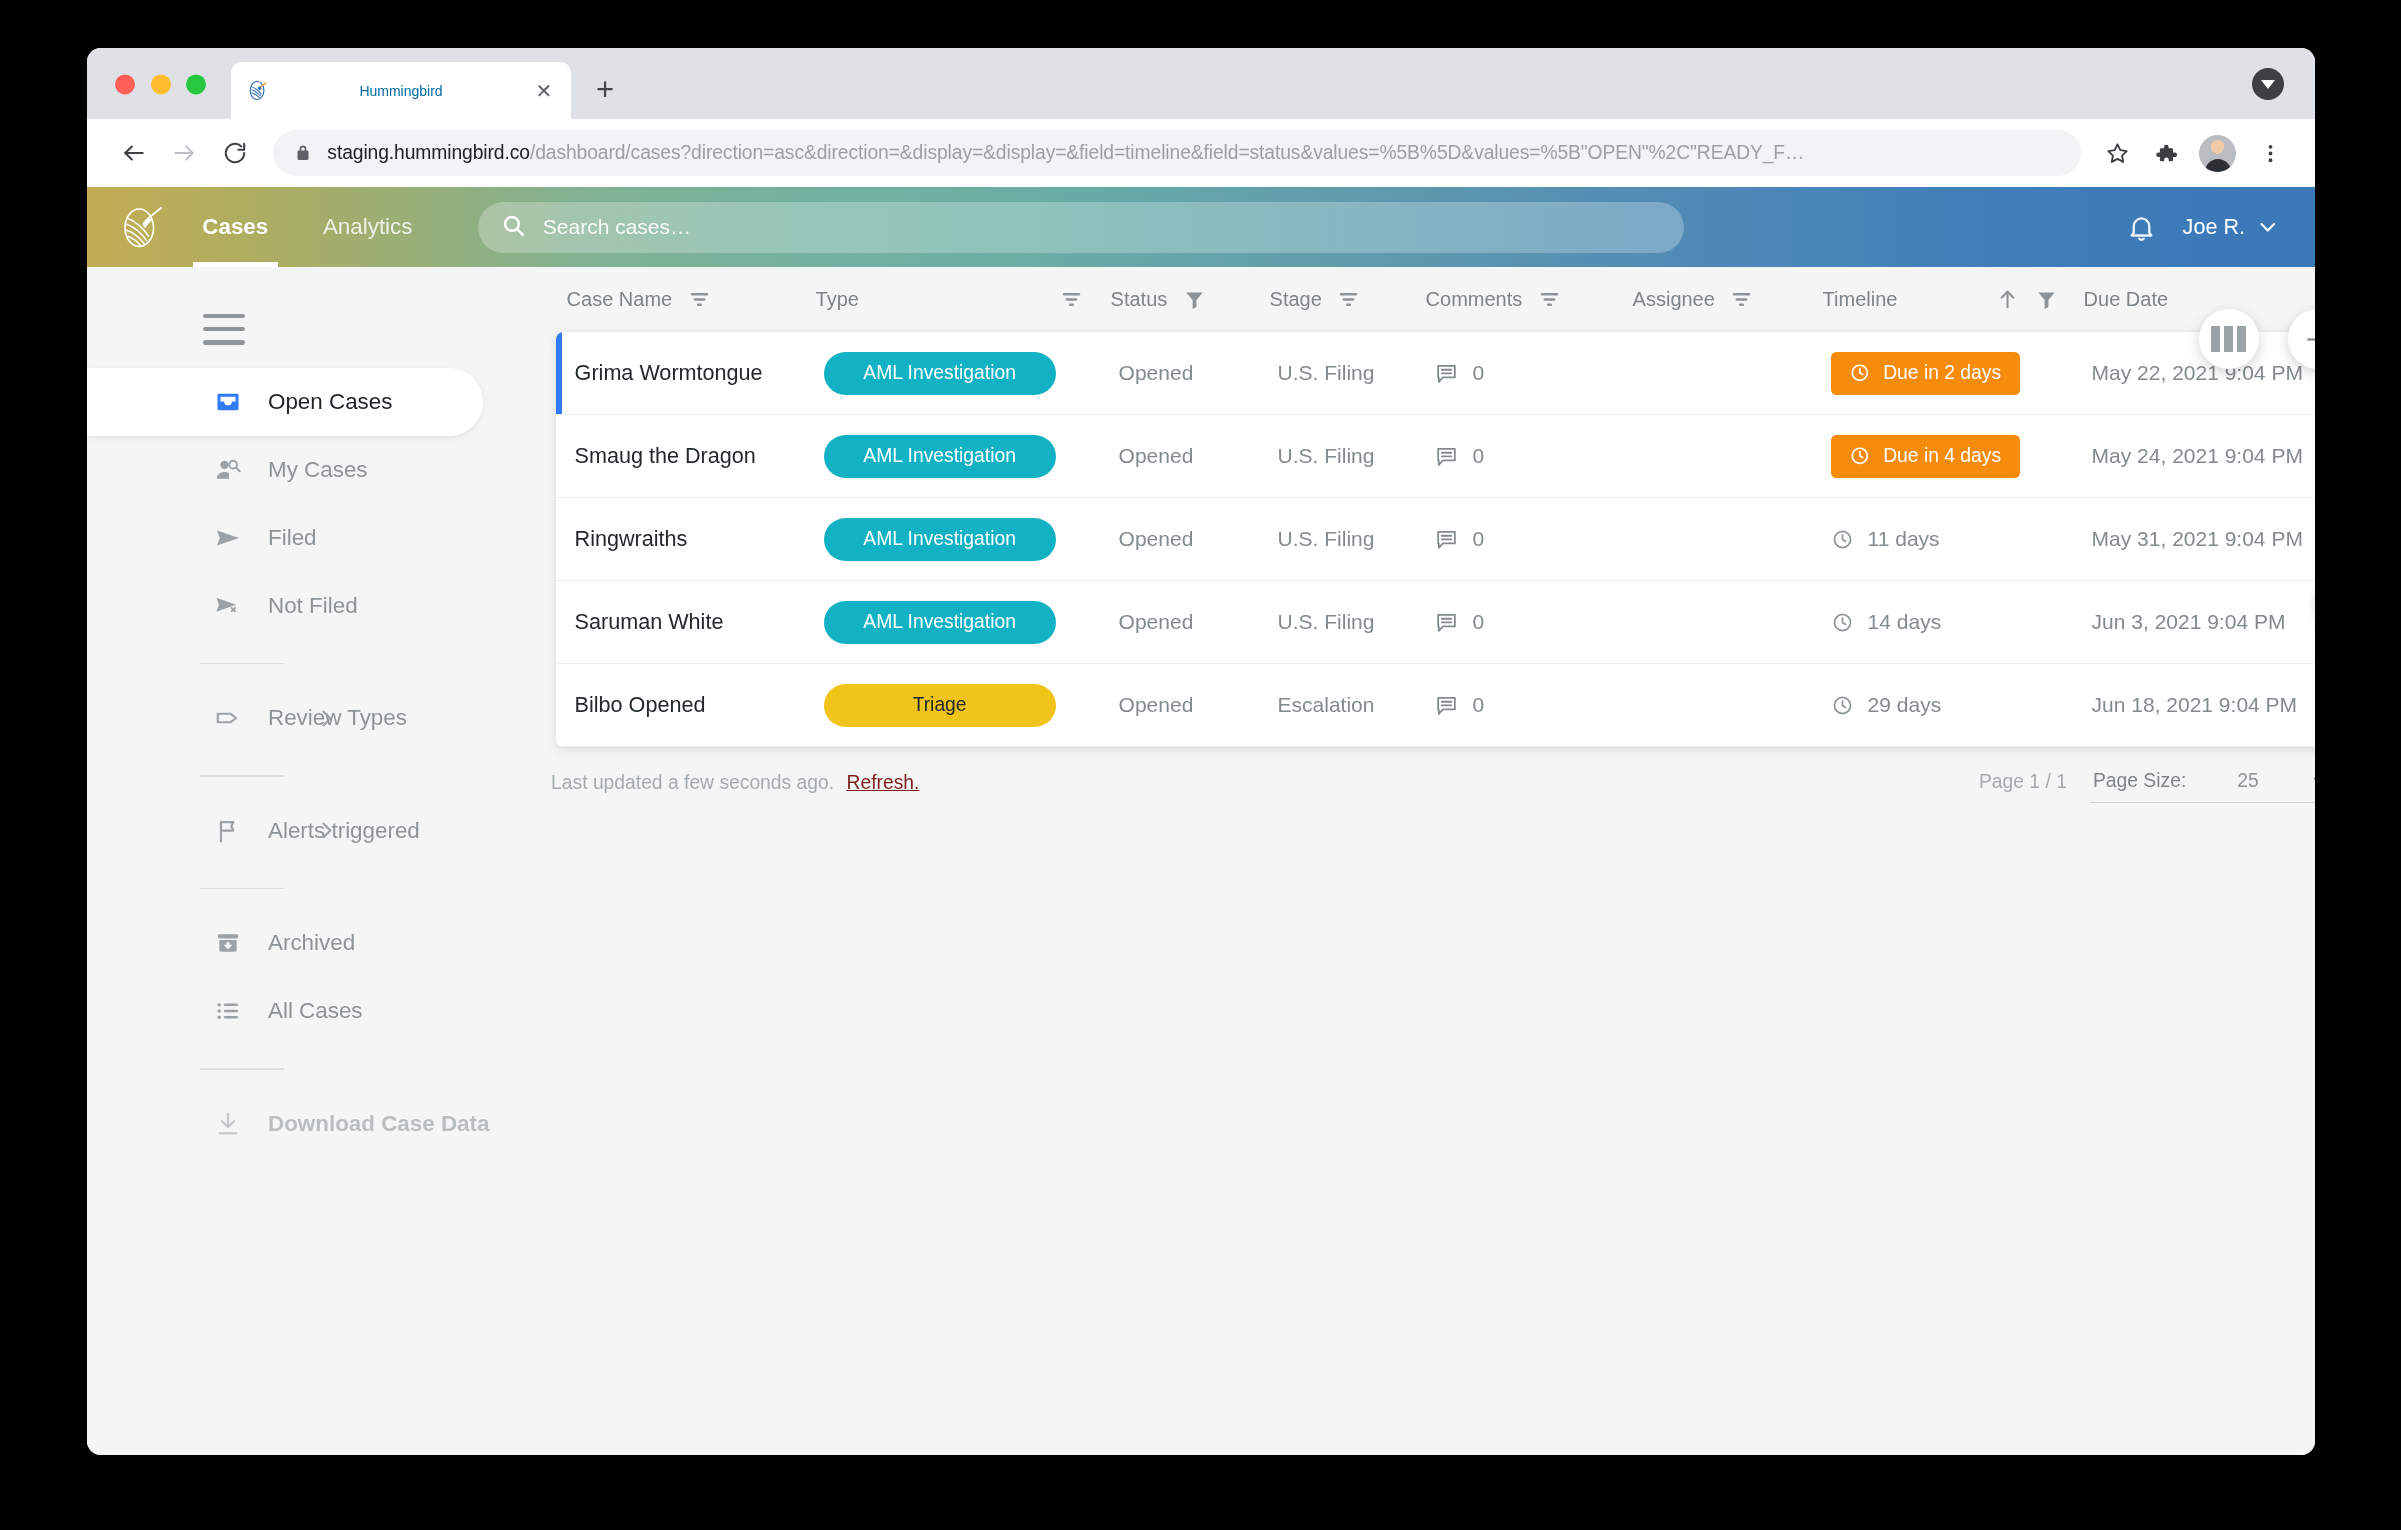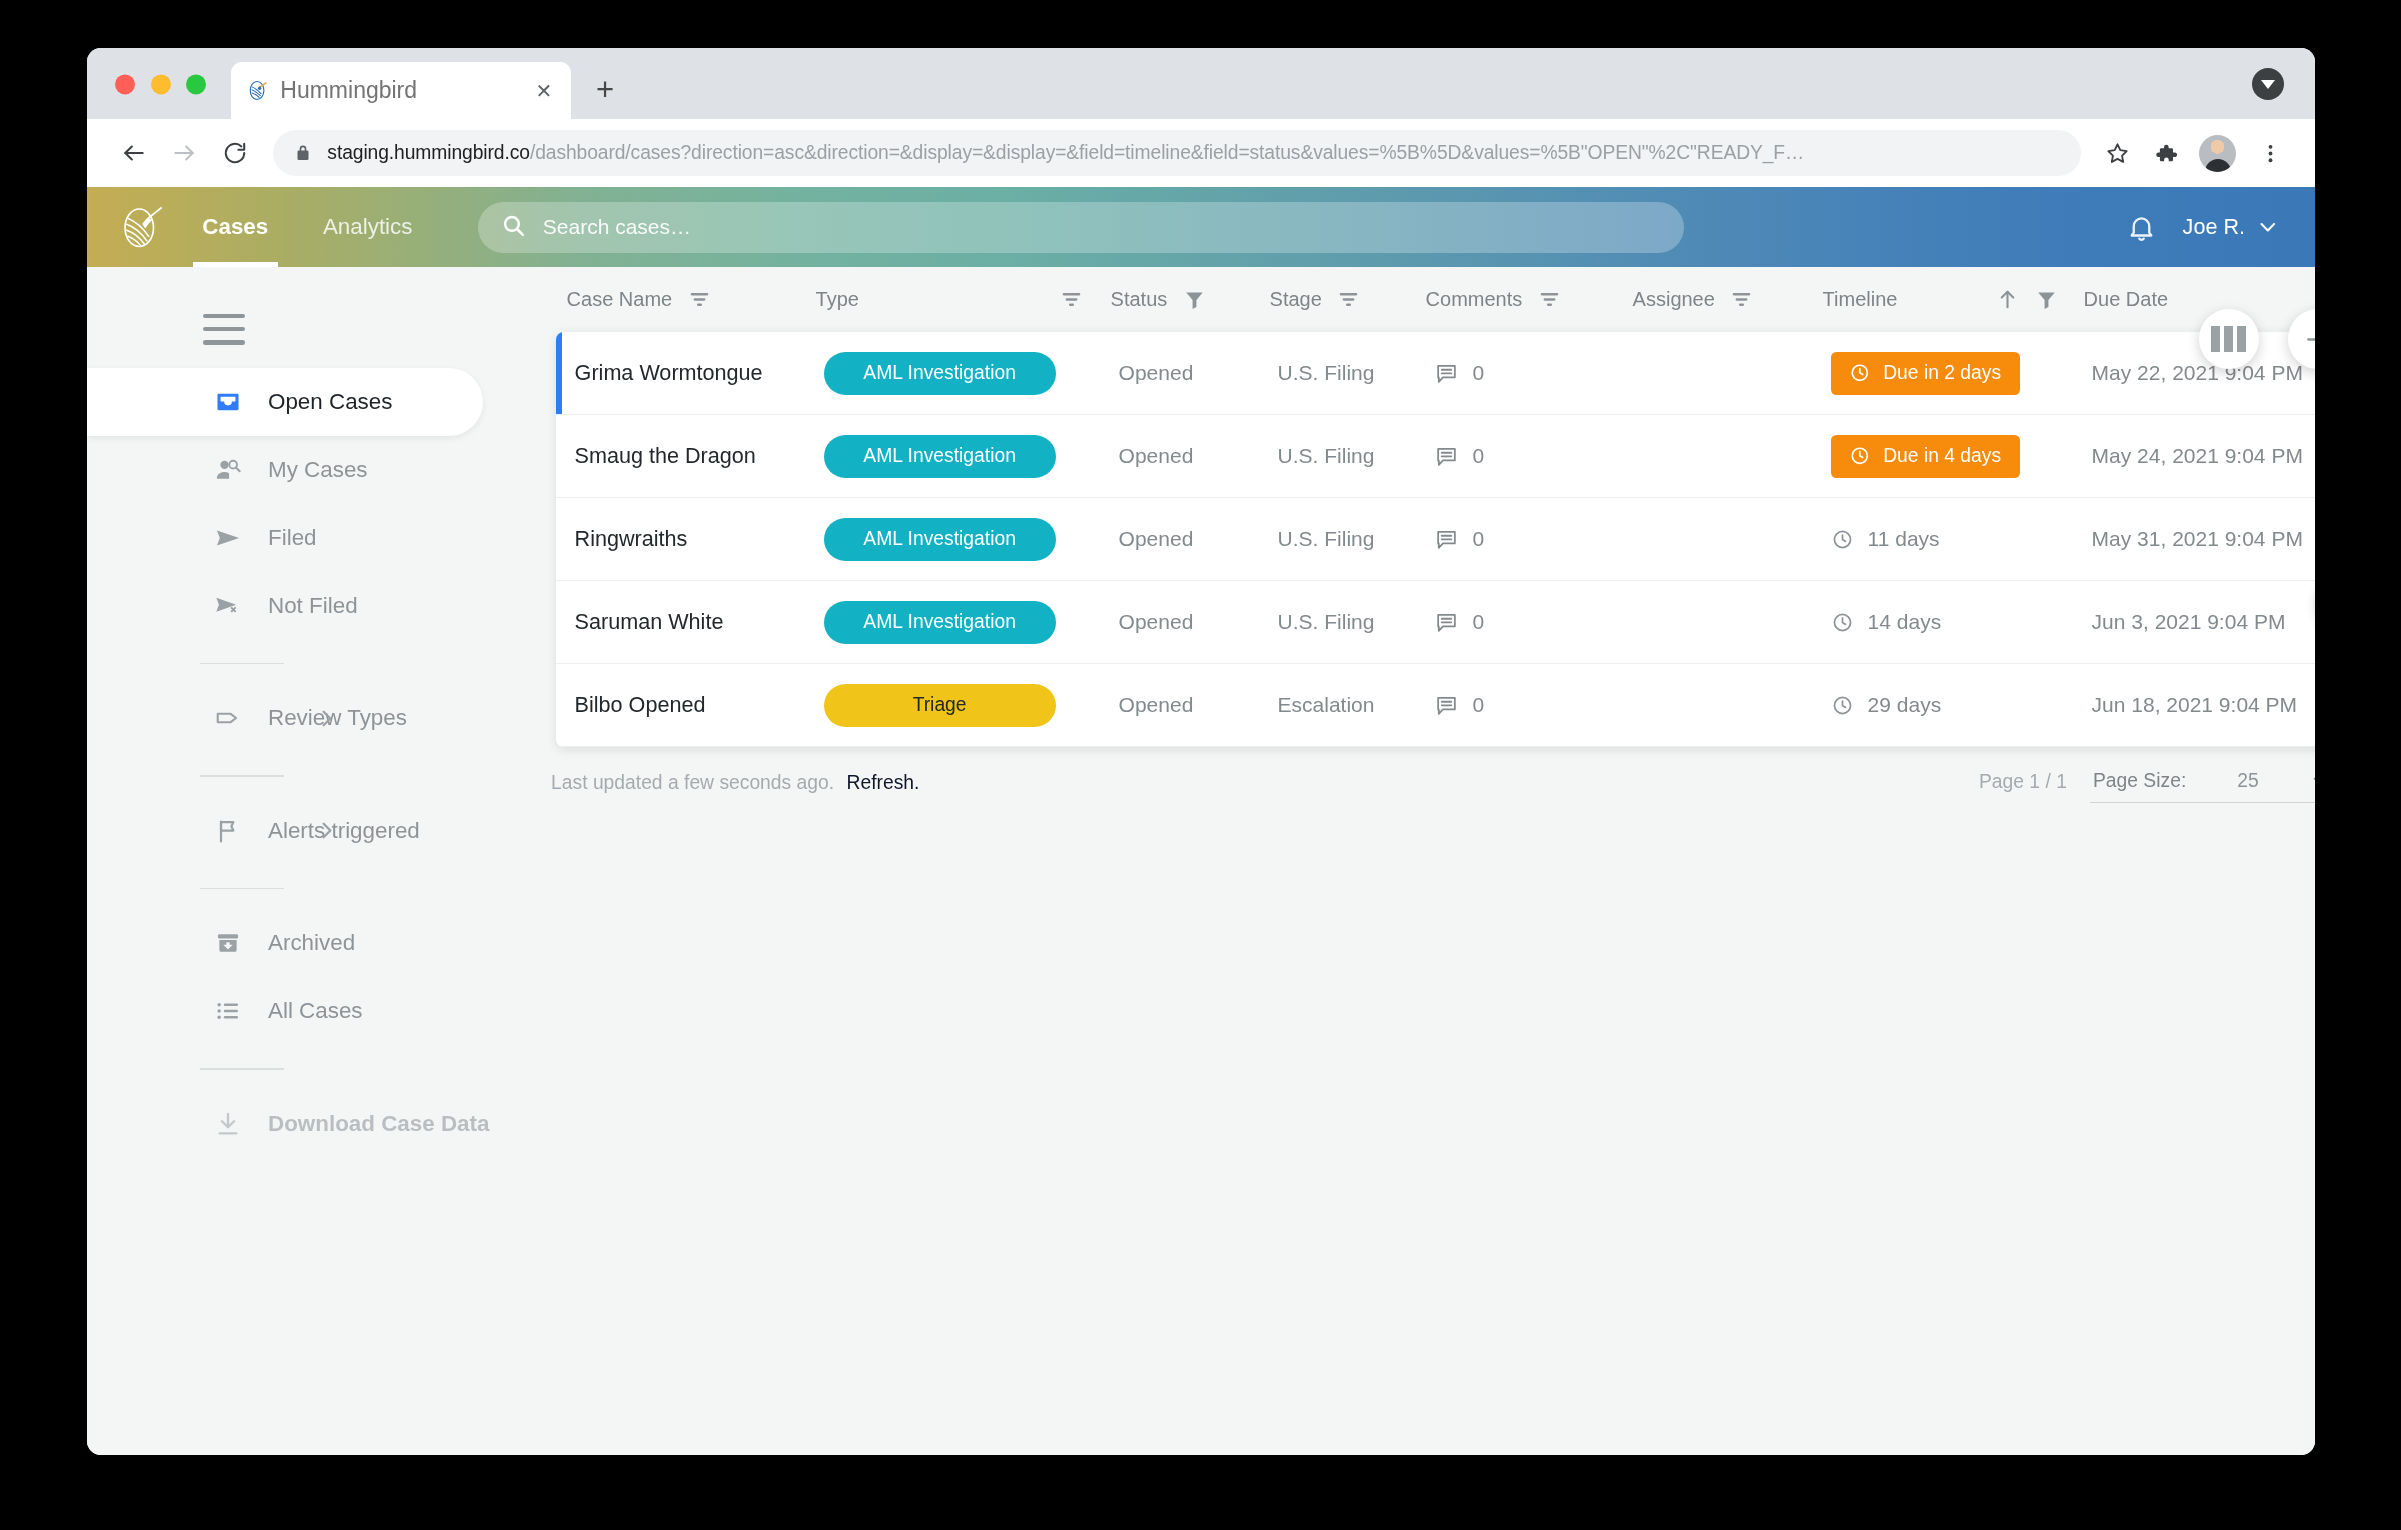--- a/index.html
+++ b/index.html
@@ -54,25 +54,26 @@
     background: #ffffff;
     border-radius: 10.8px 10.8px 0 0;
     display: flex;
     align-items: center;
     padding: 0 15.5px;
     gap: 10.8px;
   }
   #tab-favicon { width: 23px; height: 23px; flex: none; }
   #tab-title {
     flex: 1;
-    font-size: 23px;
-    color: #737373;
+    font-size: 14px;
+    color: #0369a1;
     white-space: nowrap;
     overflow: hidden;
     text-overflow: ellipsis;
+    text-align: center;
   }
   #tab-close {
     width: 23px; height: 23px;
     display: flex; align-items: center; justify-content: center;
     color: #5f6368; font-size: 20px; line-height: 1;
   }
   #new-tab-button {
     margin-left: 17px;
     margin-bottom: 12.4px;
     width: 34px; height: 34px;
@@ -394,21 +395,21 @@
 
   #table-footer {
     display: flex;
     align-items: center;
     height: 71px;
     padding: 0 9.3px 0 3.1px;
     font-size: 19.3px;
     color: #a4abae;
   }
   #footer-left { display: flex; gap: 12.4px; }
-  #refresh-link { color: #0f172a; }
+  #refresh-link { color: #7f1d1d; text-decoration: underline; }
   #footer-right { margin-left: auto; display: flex; align-items: center; gap: 23px; }
   #page-indicator { color: #a4abae; }
   #page-size-select {
     display: flex;
     align-items: center;
     gap: 51px;
     border-bottom: 1.5px solid #cfd4d6;
     padding: 7.7px 4.6px 9.3px 3.1px;
     color: #7d8588;
   }

